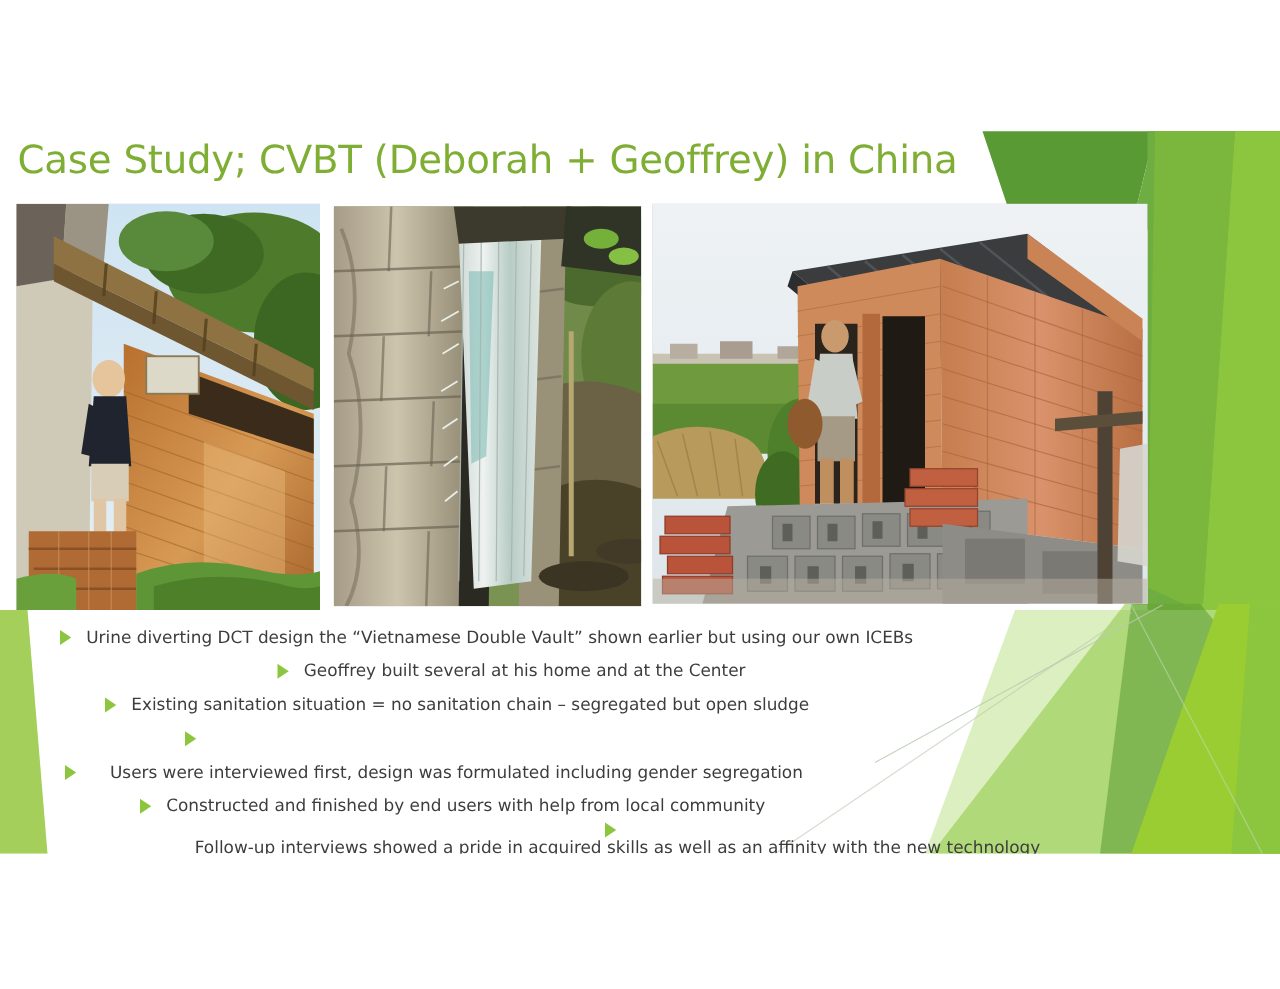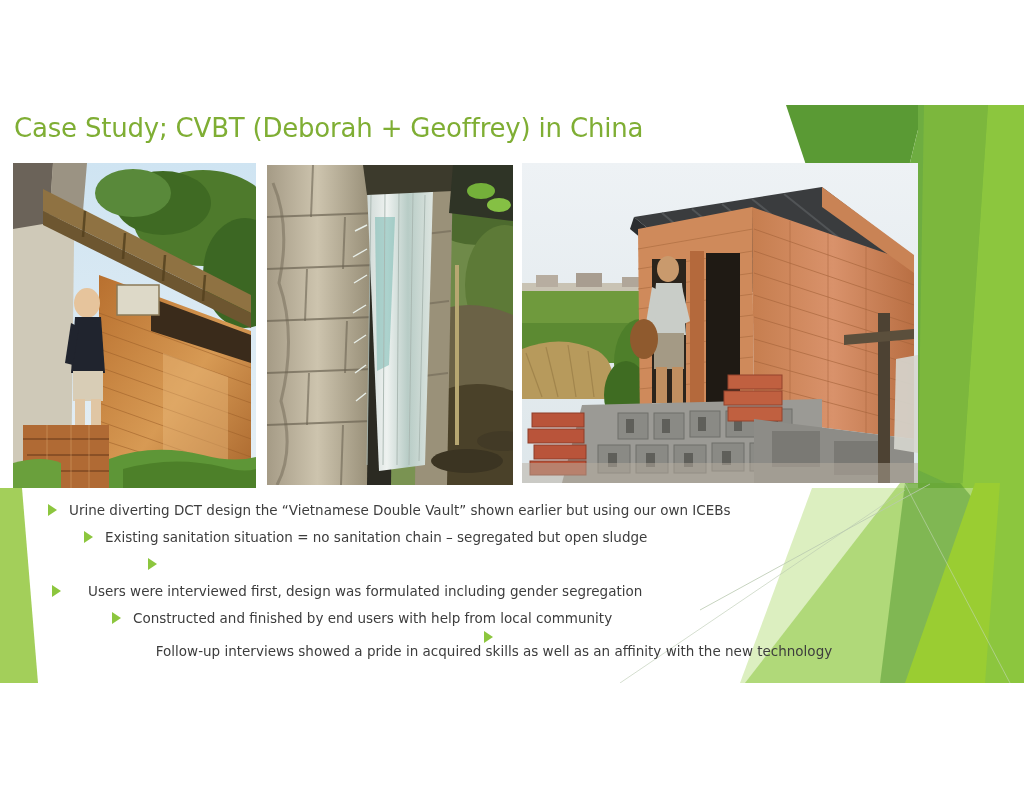--- a/index.html
+++ b/index.html
@@ -33,21 +33,21 @@
     pointer-events: none;
   }
 
   
   #title {
     position: absolute;
     left: 14px;
     top: 108px;
     width: 780px;
     font-family: "DejaVu Sans", sans-serif;
-    font-size: 26px;
+    font-size: 31px;
     font-weight: 400;
     letter-spacing: -0.2px;
     color: #7fae34;
     line-height: 40px;
     white-space: nowrap;
   }
 
   
   .photo {
     position: absolute;
@@ -444,20 +444,24 @@
     </svg>
   </div>
 
   <div id="bullets">
 
     <div class="bullet-row lvl-a">
       <span class="bullet-marker"></span>
       <span class="bullet-text">Urine diverting DCT design the “Vietnamese Double Vault” shown earlier but using our own ICEBs</span>
     </div>
 
+    <div class="bullet-row lvl-b">
+      <span class="bullet-marker"></span>
+      <span class="bullet-text">Geoffrey built several at his home and at the Center</span>
+    </div>
 
     <div class="bullet-row lvl-c">
       <span class="bullet-marker"></span>
       <span class="bullet-text">Existing sanitation situation = no sanitation chain – segregated but open sludge</span>
     </div>
 
     <div class="bullet-row lvl-d">
       <span class="bullet-marker"></span>
     </div>
 

